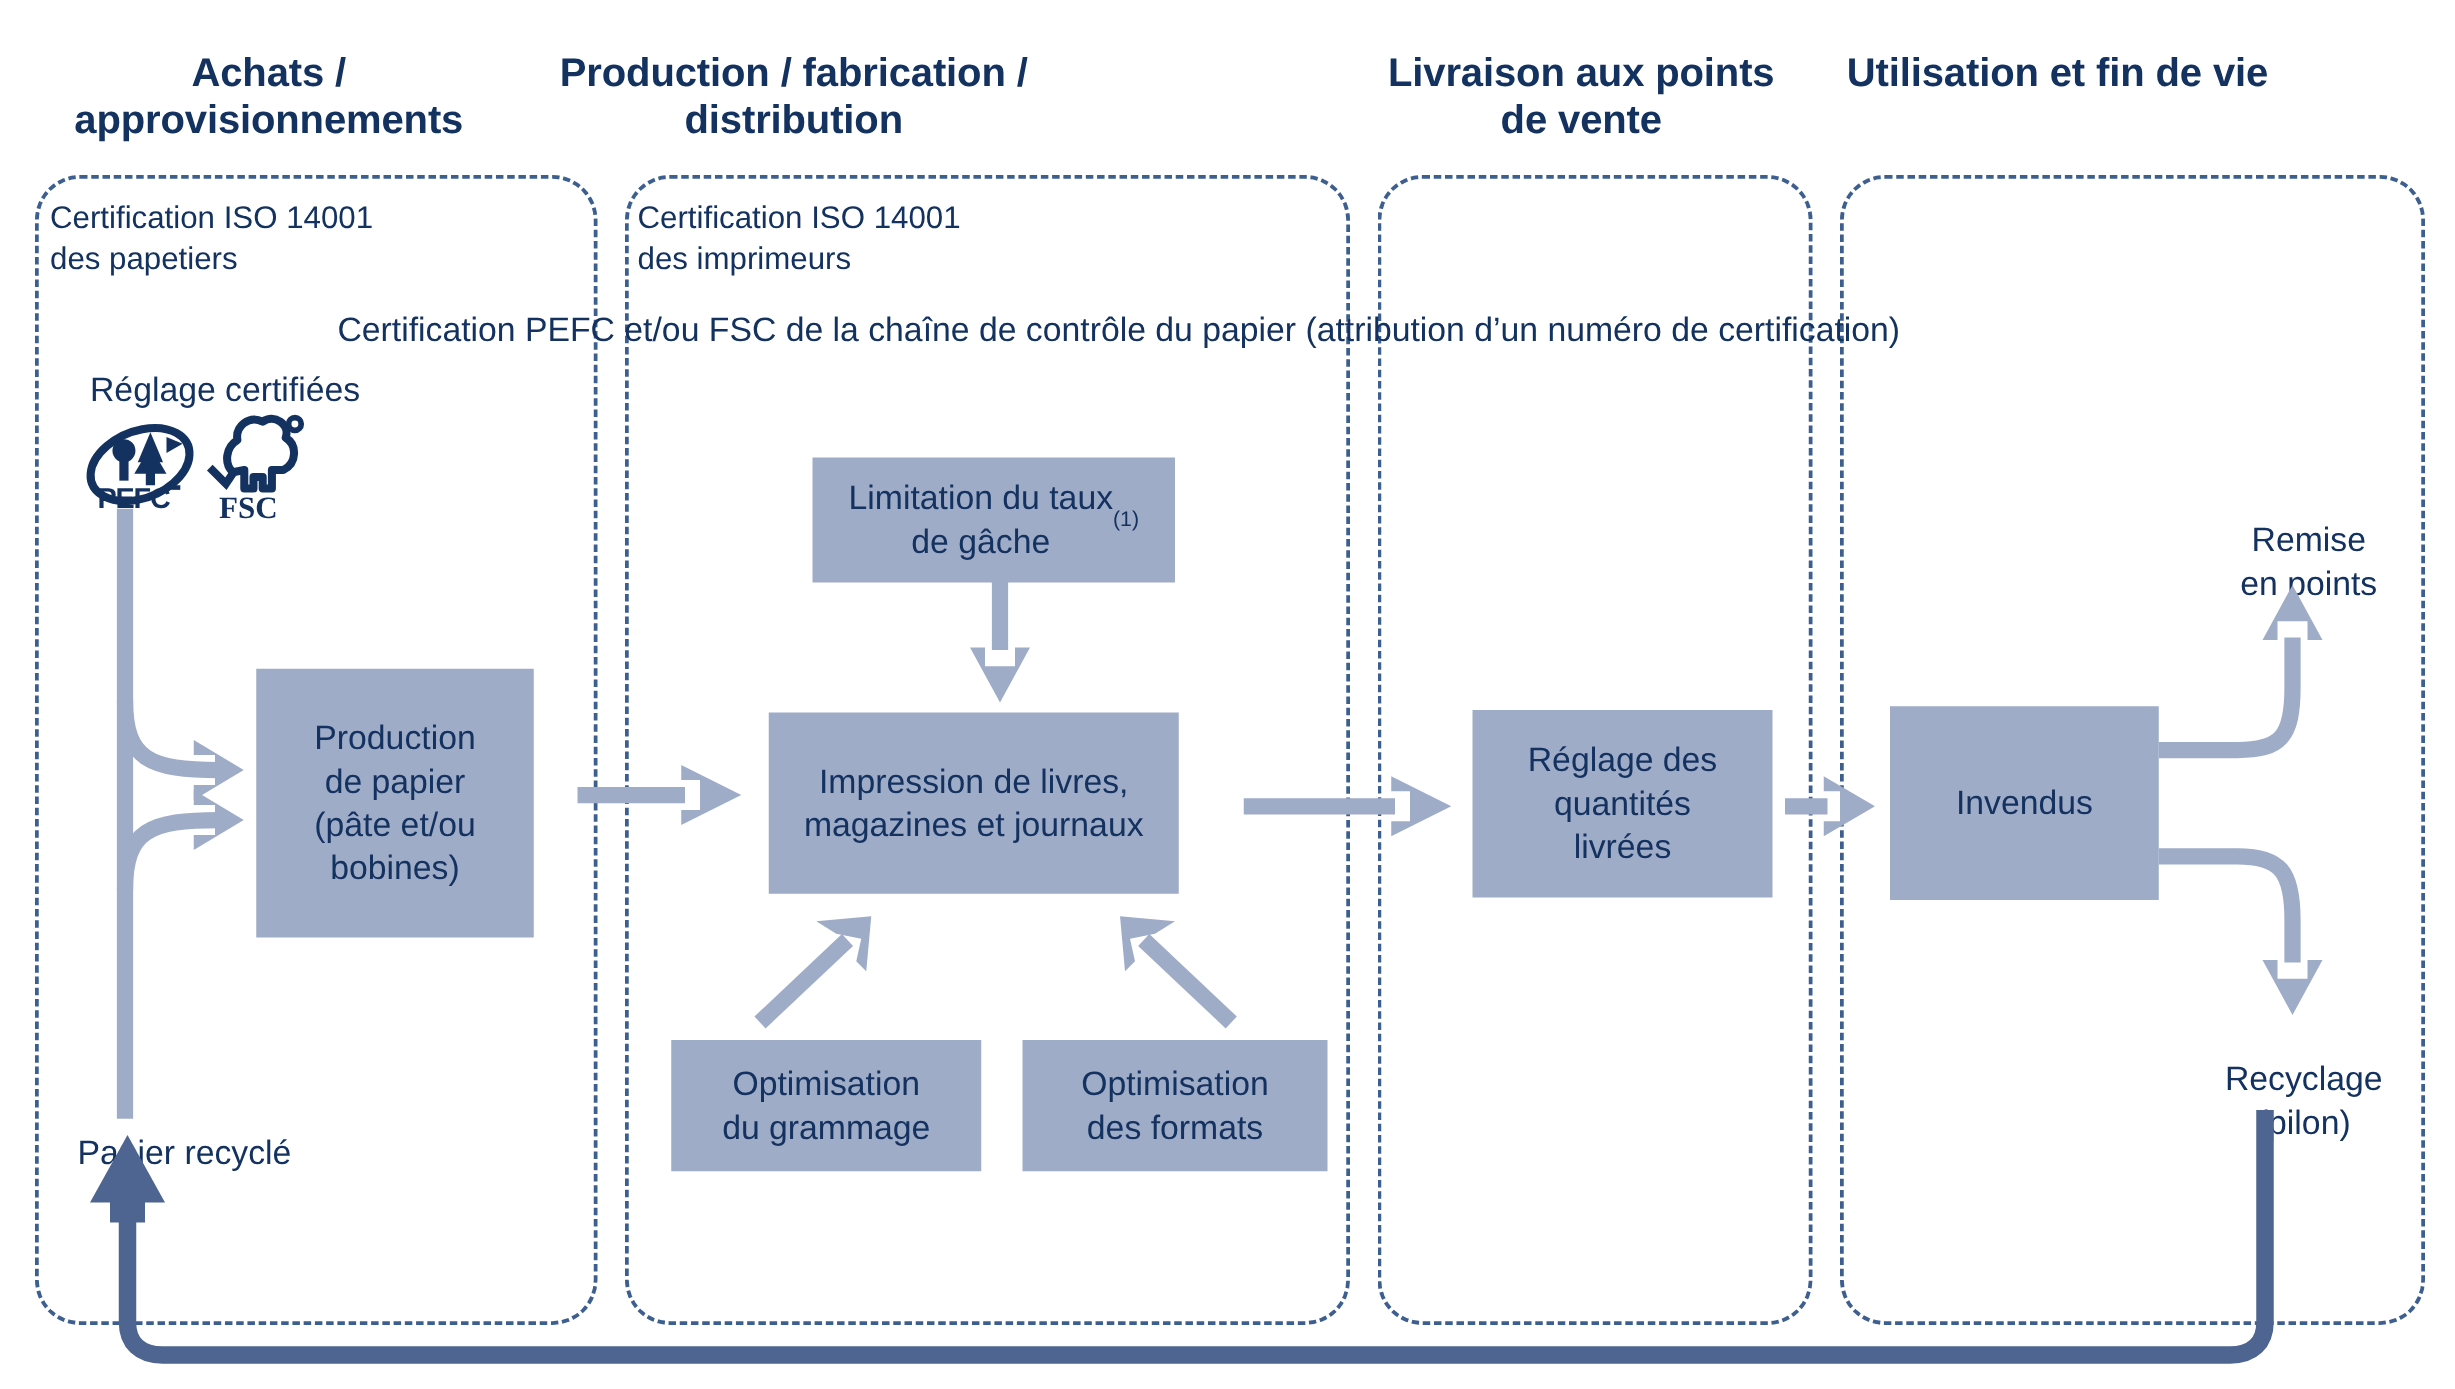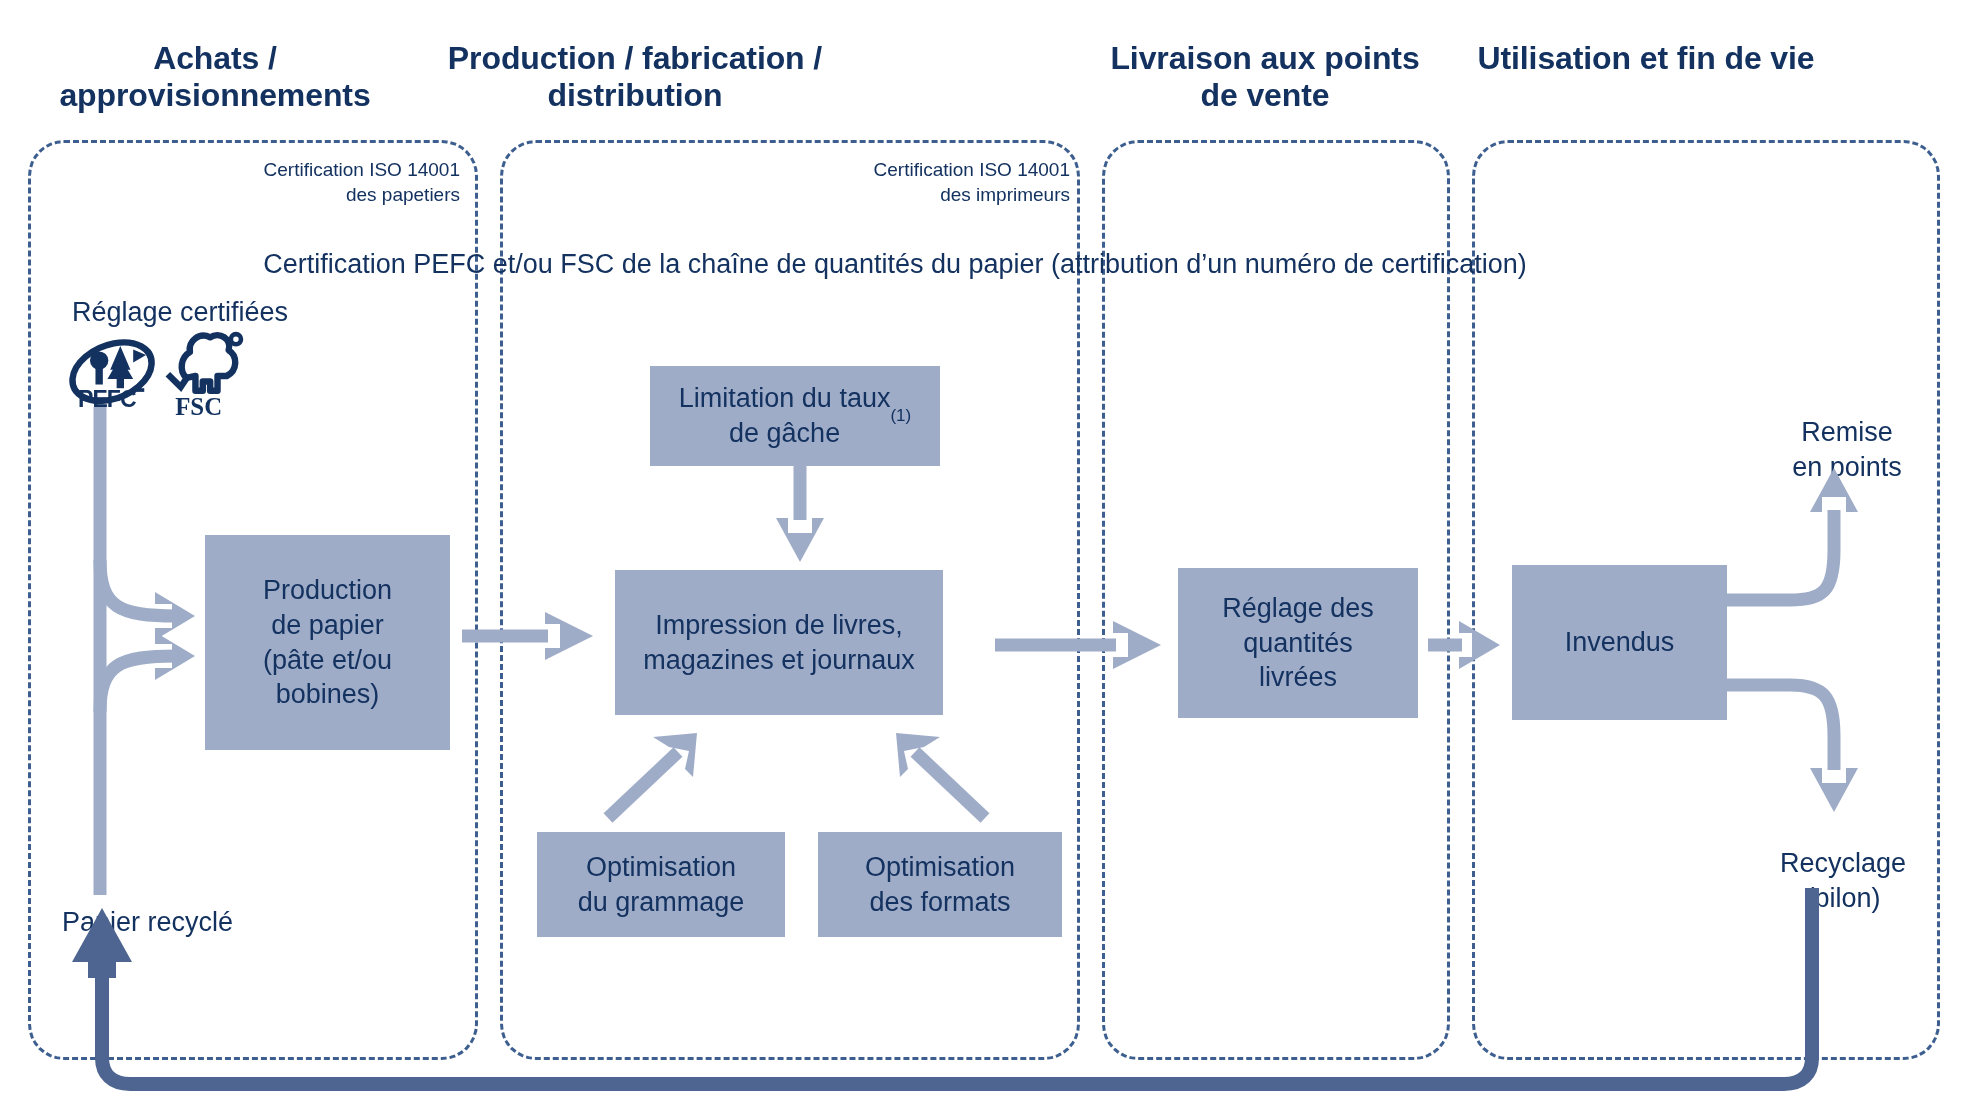--- a/index.html
+++ b/index.html
@@ -30,22 +30,22 @@
   .phase{
     position:absolute;
     border:3px dashed #3d5f8f;
     border-radius:36px;
     box-sizing:border-box;
     background:transparent;
   }
   
   .cert{
     position:absolute;
-    text-align:right;
-    font-size:19px;
+    text-align:left;
+    font-size:25px;
     line-height:1.3;
     color:#143260;
     white-space:pre-line;
   }
   .cert-wide{
     position:absolute;
     text-align:center;
     font-size:27px;
     line-height:1.3;
     color:#143260;
@@ -106,21 +106,21 @@
   <div class="phase" style="left:500px;top:140px;width:580px;height:920px;"></div>
   <div class="phase" style="left:1102px;top:140px;width:348px;height:920px;"></div>
   <div class="phase" style="left:1472px;top:140px;width:468px;height:920px;"></div>
 
   <div class="cert" style="left:40px;top:158px;width:420px;">Certification ISO 14001
 des papetiers</div>
 
   <div class="cert" style="left:510px;top:158px;width:560px;">Certification ISO 14001
 des imprimeurs</div>
 
-  <div class="cert-wide" style="left:0px;top:247px;width:1790px;">Certification PEFC et/ou FSC de la chaîne de quantités du papier (attribution d’un numéro de certification)</div>
+  <div class="cert-wide" style="left:0px;top:247px;width:1790px;">Certification PEFC et/ou FSC de la chaîne de contrôle du papier (attribution d’un numéro de certification)</div>
 
   <div class="label left" style="left:72px;top:295px;width:320px;">Réglage certifiées</div>
 
   <svg class="layer" style="left:0;top:0;" viewBox="0 0 1964 1111">
     <g transform="translate(78,333) scale(0.92)">
 
       <g>
         <path d="M8,26 A34,22 -22 1 1 66,58 A34,22 -22 1 1 8,26 Z" fill="none" stroke="#143260" stroke-width="7"></path>
 
         <path d="M60,18 L74,24 L60,32 Z" fill="#143260"></path>
@@ -143,21 +143,21 @@
 
       <path d="M22,52 C14,44 16,30 26,24 C24,12 36,2 48,8 C58,1 72,10 68,22
                C78,28 78,44 66,50 L56,50 L56,66 L48,66 L48,56 L40,56 L40,66 L32,66 L32,50 Z" fill="none" stroke="#143260" stroke-width="7" stroke-linejoin="round"></path>
 
       <circle cx="76" cy="10" r="5.5" fill="none" stroke="#143260" stroke-width="5"></circle>
 
       <text x="10" y="92" font-family="'Liberation Serif',serif" font-size="27" font-weight="700" fill="#143260">FSC</text>
     </g>
   </svg>
 
-  <div class="box" style="left:205px;top:535px;width:245px;height:215px;">Production
+  <div class="box" style="left:205px;top:535px;width:222px;height:215px;">Production
 de papier
 (pâte et/ou
 bobines)</div>
 
   <div class="box" style="left:650px;top:350px;width:290px;height:100px;margin-top:16px;">
     <span>Limitation du taux
 de gâche </span><span class="sup">(1)</span>
   </div>
 
   <div class="box" style="left:615px;top:570px;width:328px;height:145px;">Impression de livres,

